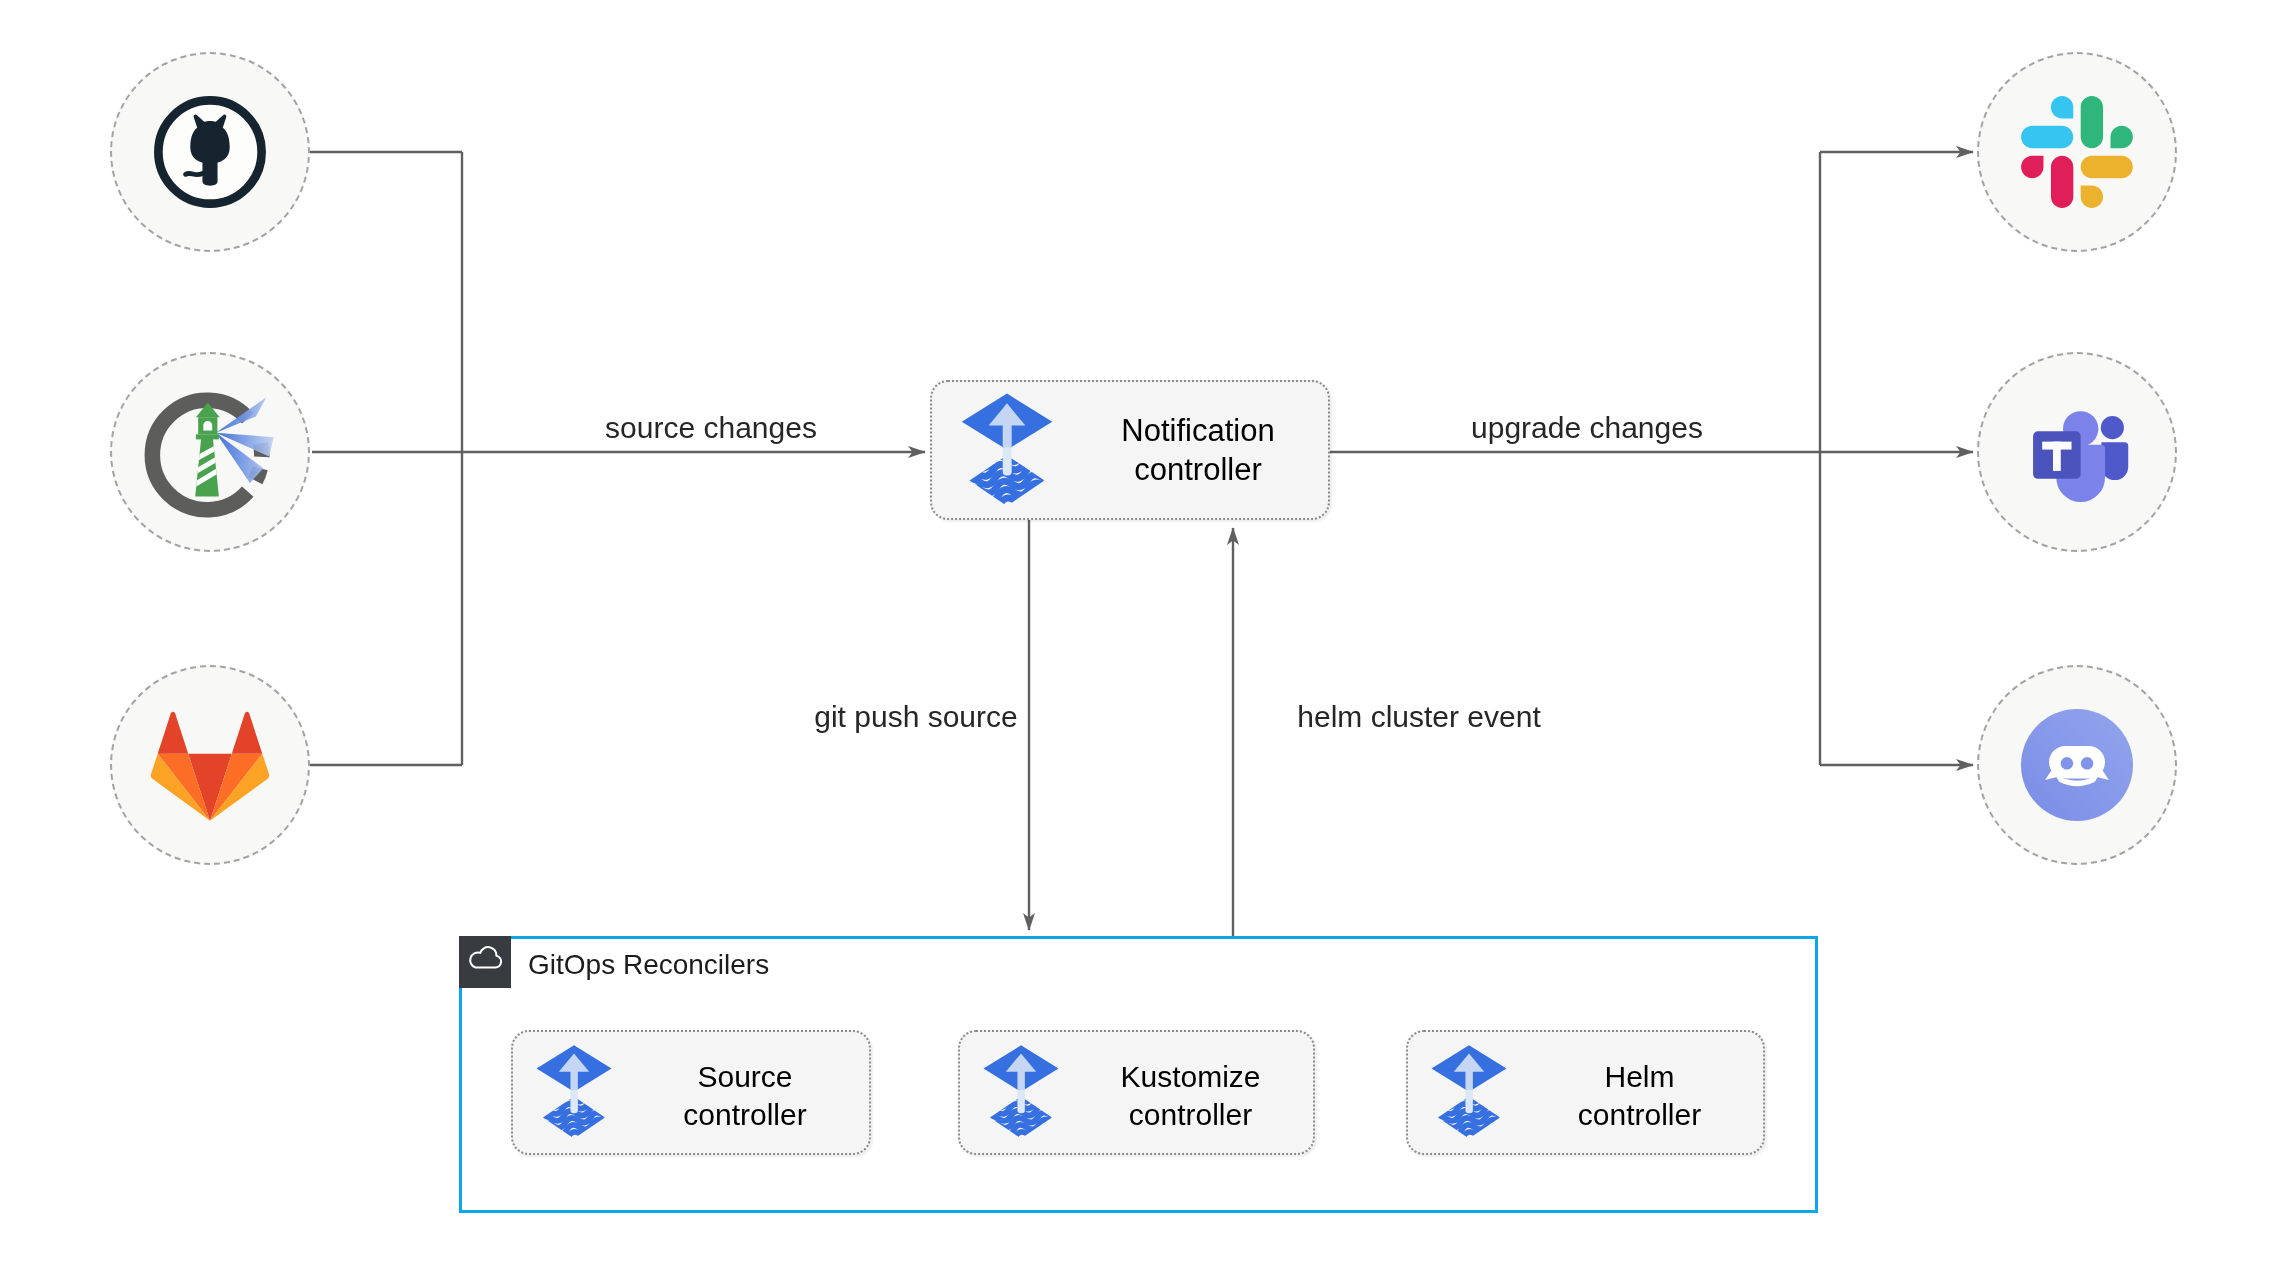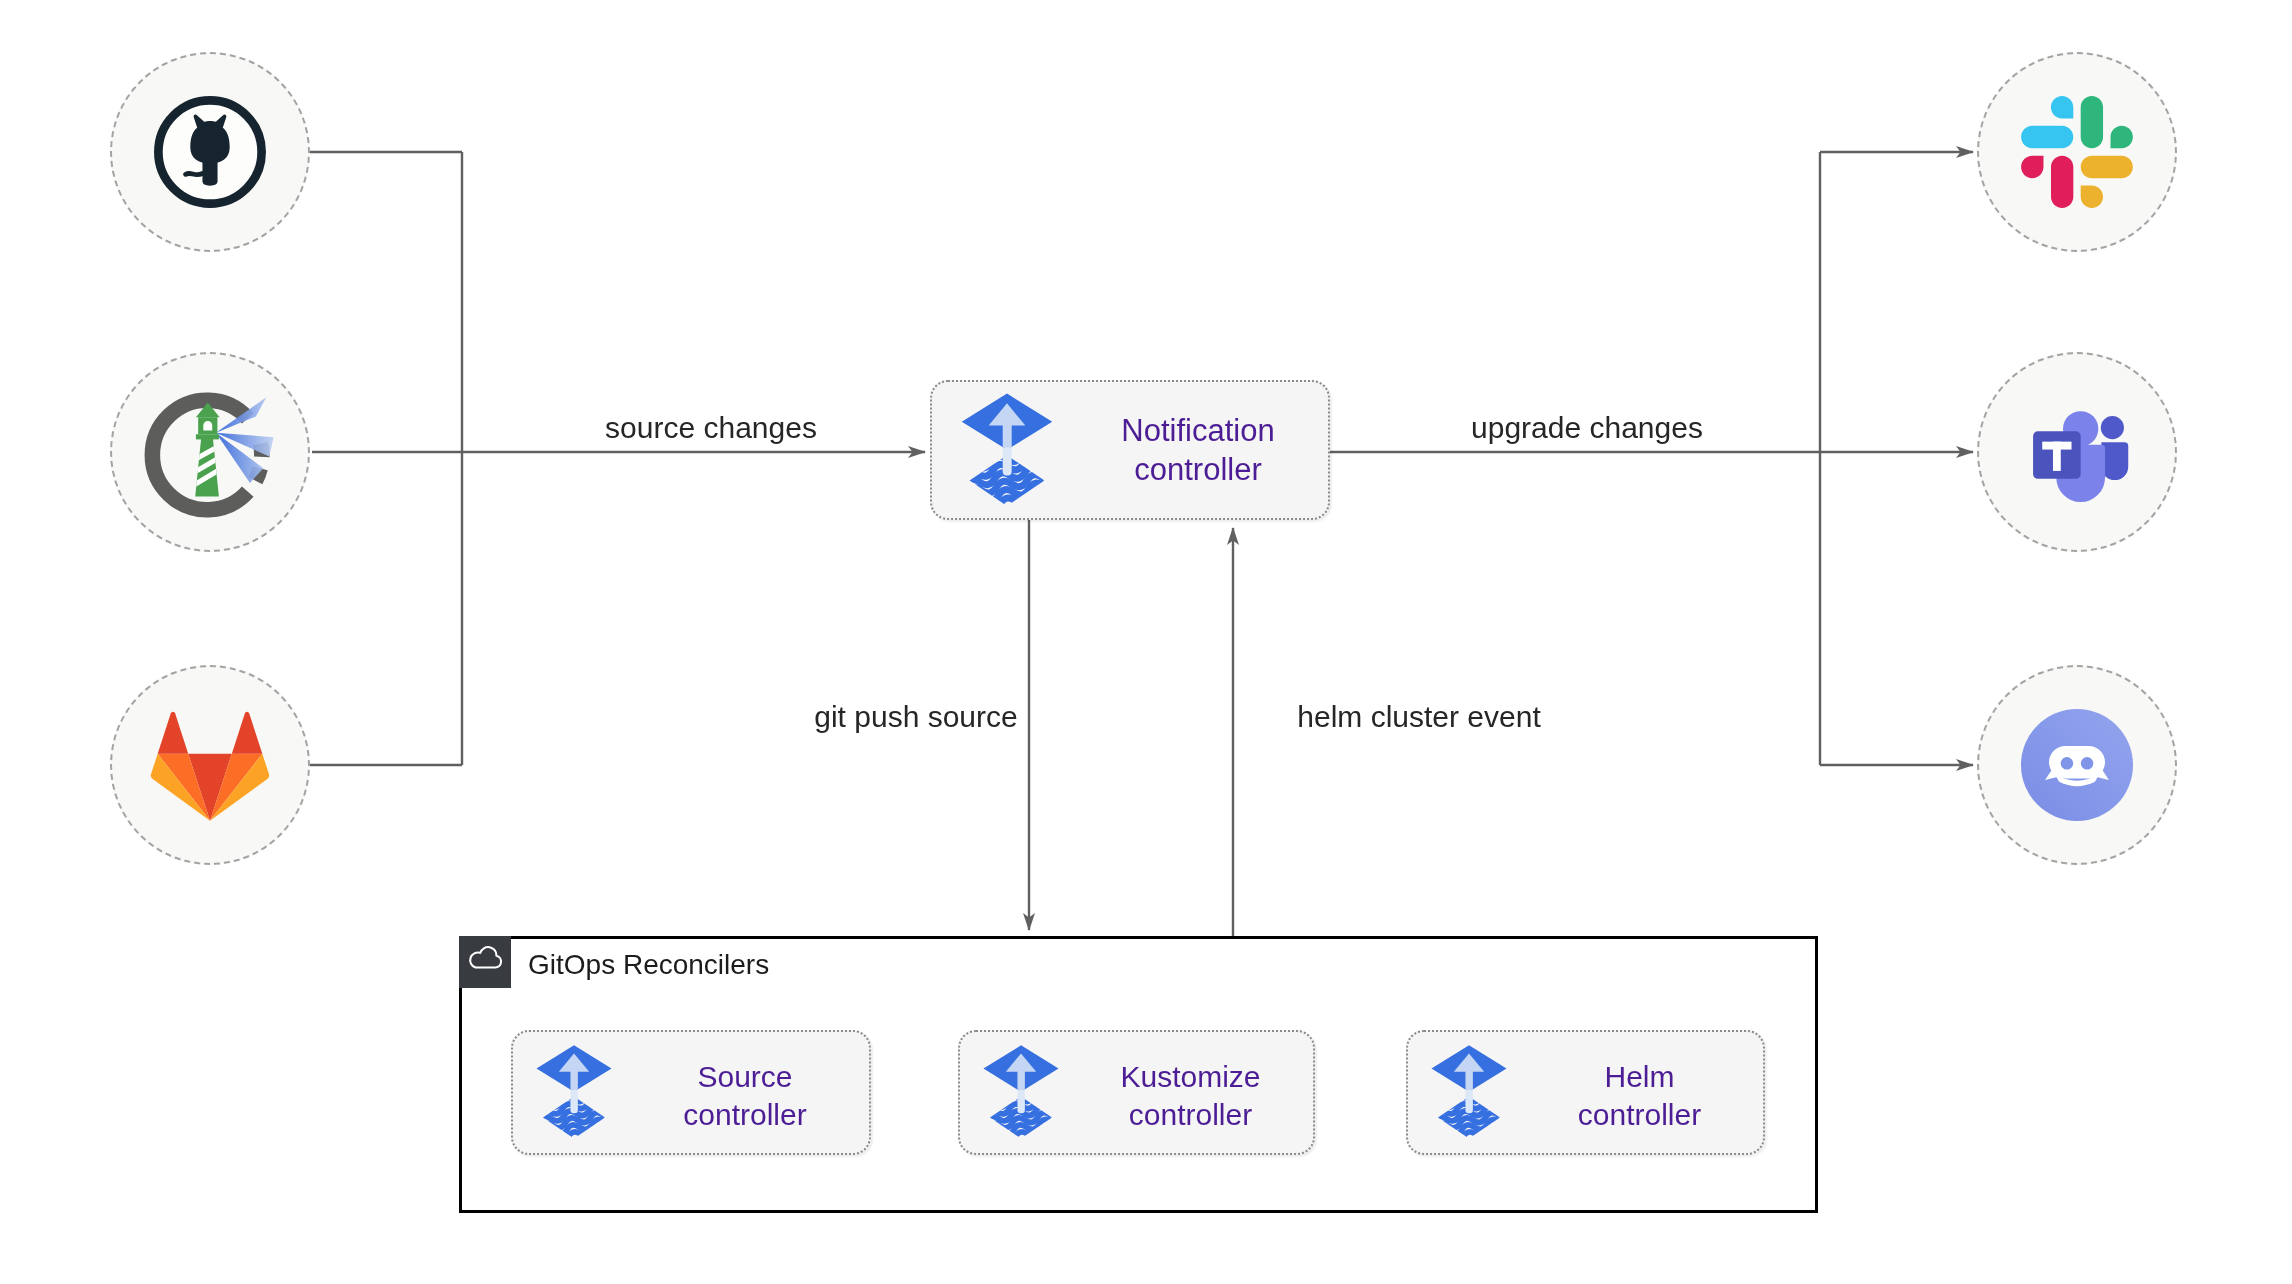--- a/index.html
+++ b/index.html
@@ -13,31 +13,31 @@
     background:#f8f8f6;border:2px dashed #a3a3a3;box-sizing:border-box;
     display:flex;align-items:center;justify-content:center;z-index:2;
   }
   .ctrl-box{
     position:absolute;background:#f5f5f5;border:2px dotted #8a8a8a;border-radius:18px;
     box-sizing:border-box;display:flex;align-items:center;z-index:2;
     box-shadow:2px 2px 2px rgba(0,0,0,0.07);
   }
   .ctrl-box .flux-wrap{flex:0 0 auto;display:flex;align-items:center;justify-content:center;}
   .ctrl-box .lbl{
-    flex:1 1 auto;text-align:center;color:#4c1d95;font-size:31px;line-height:39px;
+    flex:1 1 auto;text-align:center;color:#000000;font-size:31px;line-height:39px;
     padding-right:14px;
   }
   .ctrl-box.small .lbl{font-size:30px;line-height:38px;margin-top:7px;}
   .edge-label{
     position:absolute;transform:translate(-50%,-50%);white-space:nowrap;
     color:#262626;font-size:30px;z-index:3;margin-left:11px;
   }
   .group-box{
     position:absolute;left:459px;top:936px;width:1359px;height:277px;
-    border:3px solid #000000;box-sizing:border-box;background:#ffffff;z-index:2;
+    border:3px solid #0ea5e9;box-sizing:border-box;background:#ffffff;z-index:2;
   }
   .group-tab{
     position:absolute;left:-3px;top:-3px;width:52px;height:52px;background:#383c40;
     display:flex;align-items:center;justify-content:center;
   }
   .group-title{
     position:absolute;left:66px;top:8px;height:36px;line-height:36px;
     color:#1c1c1c;font-size:28px;white-space:nowrap;
   }
 </style>

